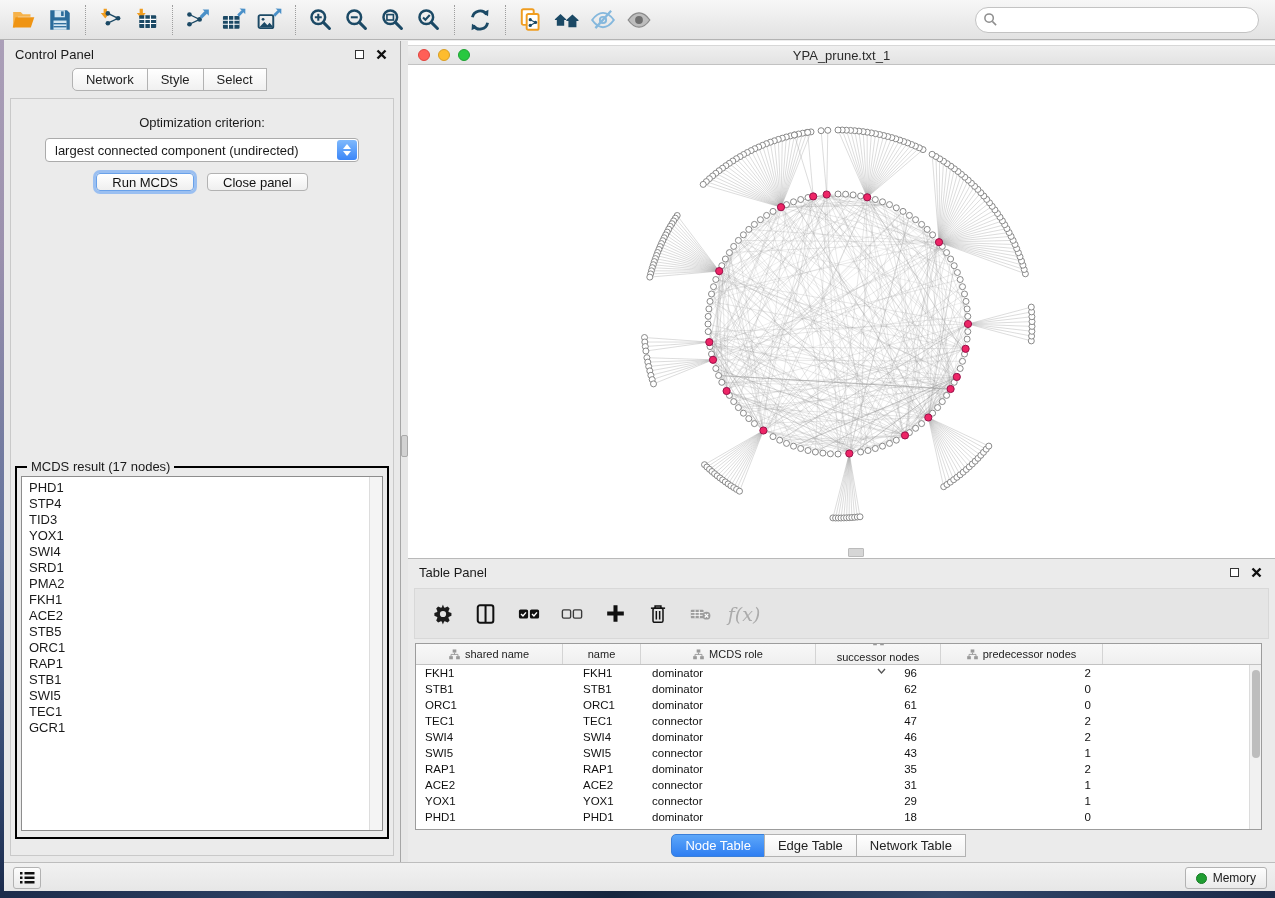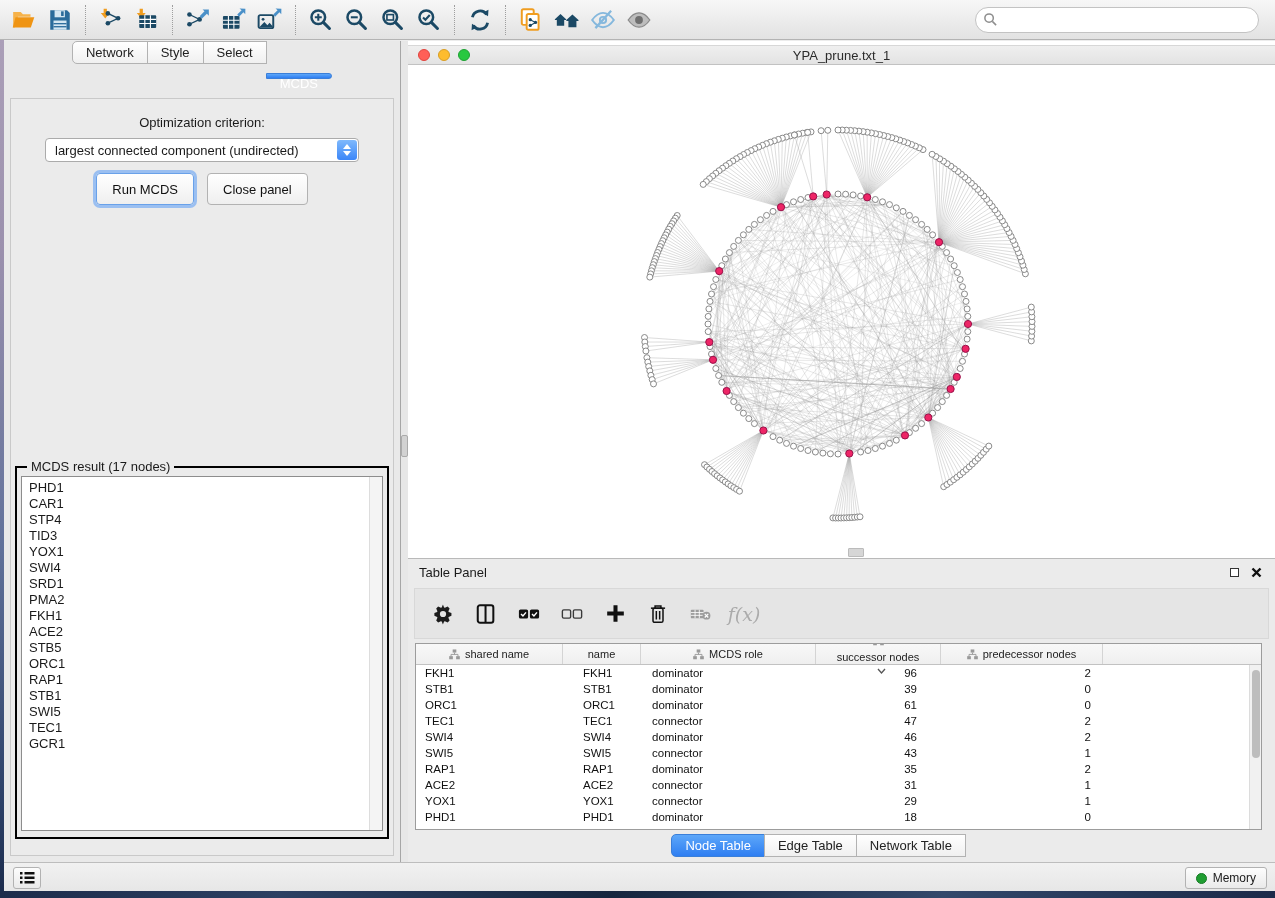--- a/index.html
+++ b/index.html
@@ -43,21 +43,21 @@
   #opt-label { text-align:center; font-size:13px; margin-top:16px; }
   #criterion-dropdown { width:314px; height:24px; margin:8px auto 0; background:#fff;
     border:1px solid #ababab; border-radius:4px; position:relative; font-size:13px;
     display:flex; align-items:center; padding-left:9px; }
   #criterion-dropdown .stepper { position:absolute; right:1px; top:1px; bottom:1px; width:20px;
     border-radius:3px; background:linear-gradient(#7fb9fc,#3b86f8);
     display:flex; flex-direction:column; align-items:center; justify-content:center; gap:2px; }
   .tri-up { width:0; height:0; border-left:4px solid transparent; border-right:4px solid transparent; border-bottom:5px solid #fff; }
   .tri-down { width:0; height:0; border-left:4px solid transparent; border-right:4px solid transparent; border-top:5px solid #fff; }
   #cp-buttons { display:flex; justify-content:center; gap:13px; margin-top:11px; }
-  .btn { font-family:inherit; font-size:13px; height:32px; padding:0 15px;
+  .btn { font-family:inherit; font-size:13px; height:18px; padding:0 15px;
     background:linear-gradient(#ffffff,#efefef); border:1px solid #b2b2b2; border-radius:4px; color:#111; }
   .btn.focused { box-shadow:0 0 0 3px rgba(110,168,245,.65); border-color:#69a1e9; }
   #result-fieldset { position:absolute; left:4px; right:4px; top:360px; bottom:16px;
     border:2px solid #000000; margin:0; padding:2px 4px 6px 4px; }
   #result-fieldset legend { font-size:13px; padding:0 4px; margin-left:6px; }
   #result-list { position:relative; width:100%; height:100%; background:#fff;
     border:1px solid #8d8d8d; overflow:hidden; font-size:13px; padding-top:3px; }
   .result-item { line-height:16px; padding-left:7px; }
   #result-scroll-track { position:absolute; right:0; top:0; bottom:0; width:13px;
     background:#f4f4f4; border-left:1px solid #ddd; }
@@ -252,20 +252,32 @@
         <circle cx="12" cy="12" r="3.6" fill="#6f6f6f"></circle>
       </svg>
     </div>
     <div id="search-wrap"><span><svg width="15" height="15" viewBox="0 0 16 16">
           <circle cx="6.5" cy="6.5" r="4.5" fill="none" stroke="#8e8e8e" stroke-width="1.6"></circle>
           <path d="M10 10l4 4" stroke="#8e8e8e" stroke-width="1.6"></path>
         </svg></span><input id="search-input" placeholder="" value="" style=""></div>
   </div>
 
 <div id="control-panel">
+  <div class="panel-title-row">
+    <span>Control Panel</span>
+    <span class="spacer"></span>
+    <span class="panel-btn">
+        <span class="float-glyph"></span>
+      </span>
+    <span class="panel-btn">
+      <svg width="11" height="11" viewBox="0 0 11 11">
+          <path d="M1.5 1.5l8 8M9.5 1.5l-8 8" stroke="#111" stroke-width="2.4"></path>
+        </svg>
+    </span>
+  </div>
   <div class="tabs-row">
     <span class="seg" id="cp-tab-seg">
         <button class="seg-btn">Network</button>
         <button class="seg-btn">Style</button>
         <button class="seg-btn">Select</button>
         <button class="seg-btn active">MCDS</button>
       </span>
   </div>
   <div id="cp-content">
     <div id="opt-label">Optimization criterion:</div>
@@ -277,21 +289,20 @@
         </span>
     </div>
     <div id="cp-buttons">
       <button class="btn focused">Run MCDS</button>
       <button class="btn">Close panel</button>
     </div>
     <fieldset id="result-fieldset">
       <legend>MCDS result (17 nodes)</legend>
       <div id="result-list">
         <div class="result-item">PHD1</div>
-          <div class="result-item">CAR1</div>
           <div class="result-item">STP4</div>
           <div class="result-item">TID3</div>
           <div class="result-item">YOX1</div>
           <div class="result-item">SWI4</div>
           <div class="result-item">SRD1</div>
           <div class="result-item">PMA2</div>
           <div class="result-item">FKH1</div>
           <div class="result-item">ACE2</div>
           <div class="result-item">STB5</div>
           <div class="result-item">ORC1</div>
@@ -1254,21 +1265,21 @@
           <div class="td" style="width: 147px; padding-left: 9px;">FKH1</div>
           <div class="td" style="width: 78px; padding-left: 20px;">FKH1</div>
           <div class="td" style="width: 175px; padding-left: 11px;">dominator</div>
           <div class="td" style="width: 125px; justify-content: flex-end; padding-right: 24px;">96</div>
           <div class="td" style="width: 162px; justify-content: flex-end; padding-right: 12px;">2</div>
         </div>
         <div class="t-row">
           <div class="td" style="width: 147px; padding-left: 9px;">STB1</div>
           <div class="td" style="width: 78px; padding-left: 20px;">STB1</div>
           <div class="td" style="width: 175px; padding-left: 11px;">dominator</div>
-          <div class="td" style="width: 125px; justify-content: flex-end; padding-right: 24px;">39</div>
+          <div class="td" style="width: 125px; justify-content: flex-end; padding-right: 24px;">62</div>
           <div class="td" style="width: 162px; justify-content: flex-end; padding-right: 12px;">0</div>
         </div>
         <div class="t-row">
           <div class="td" style="width: 147px; padding-left: 9px;">ORC1</div>
           <div class="td" style="width: 78px; padding-left: 20px;">ORC1</div>
           <div class="td" style="width: 175px; padding-left: 11px;">dominator</div>
           <div class="td" style="width: 125px; justify-content: flex-end; padding-right: 24px;">61</div>
           <div class="td" style="width: 162px; justify-content: flex-end; padding-right: 12px;">0</div>
         </div>
         <div class="t-row">

